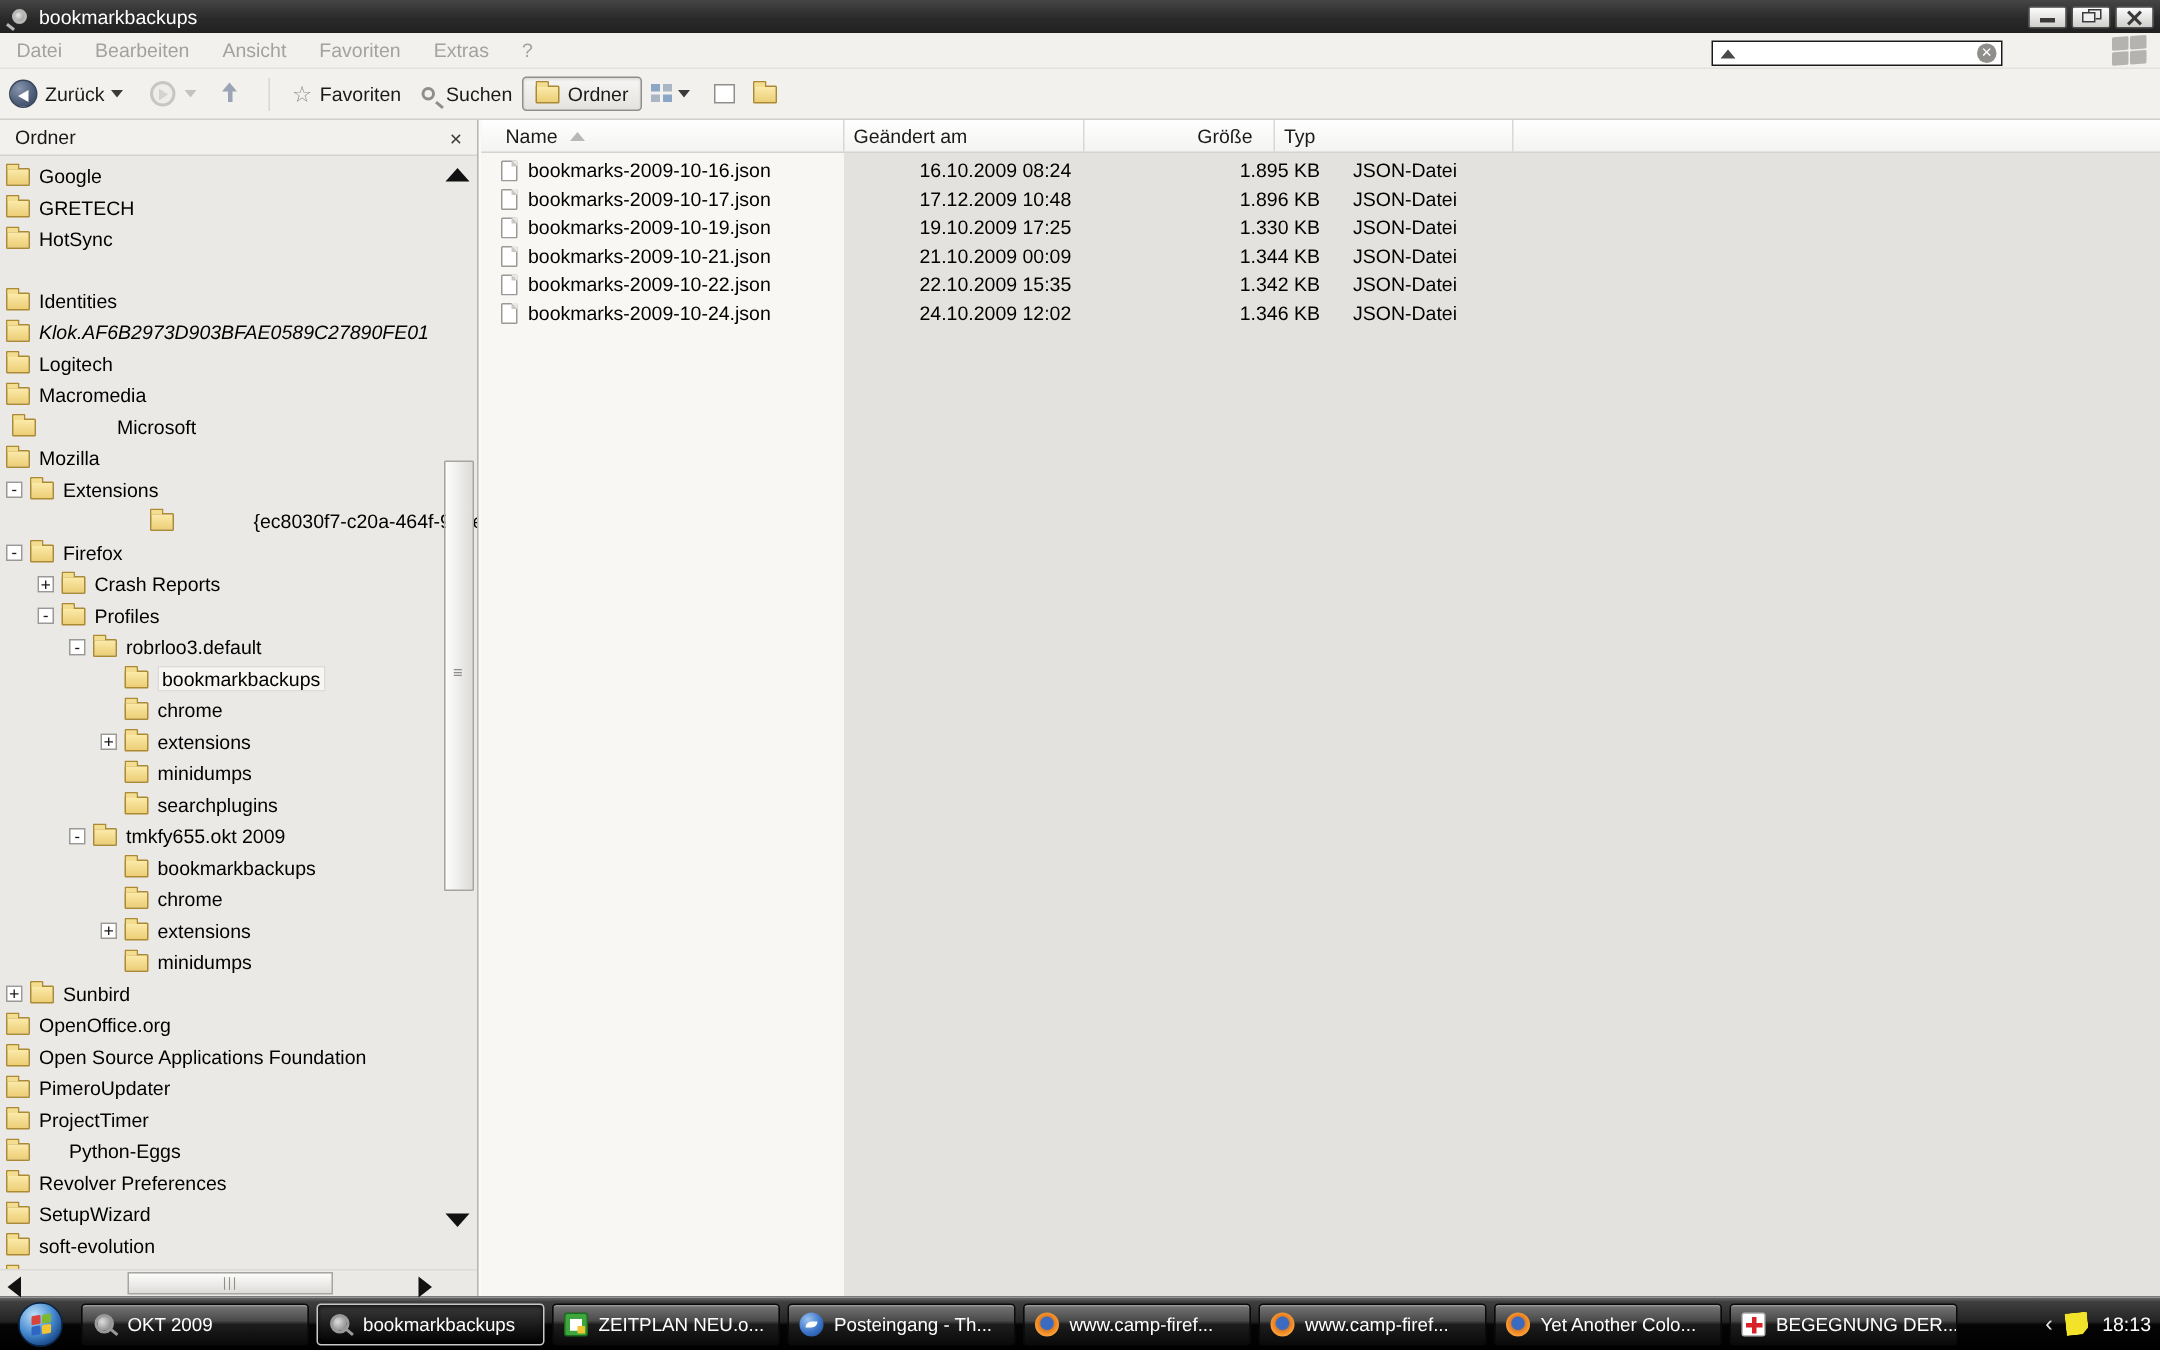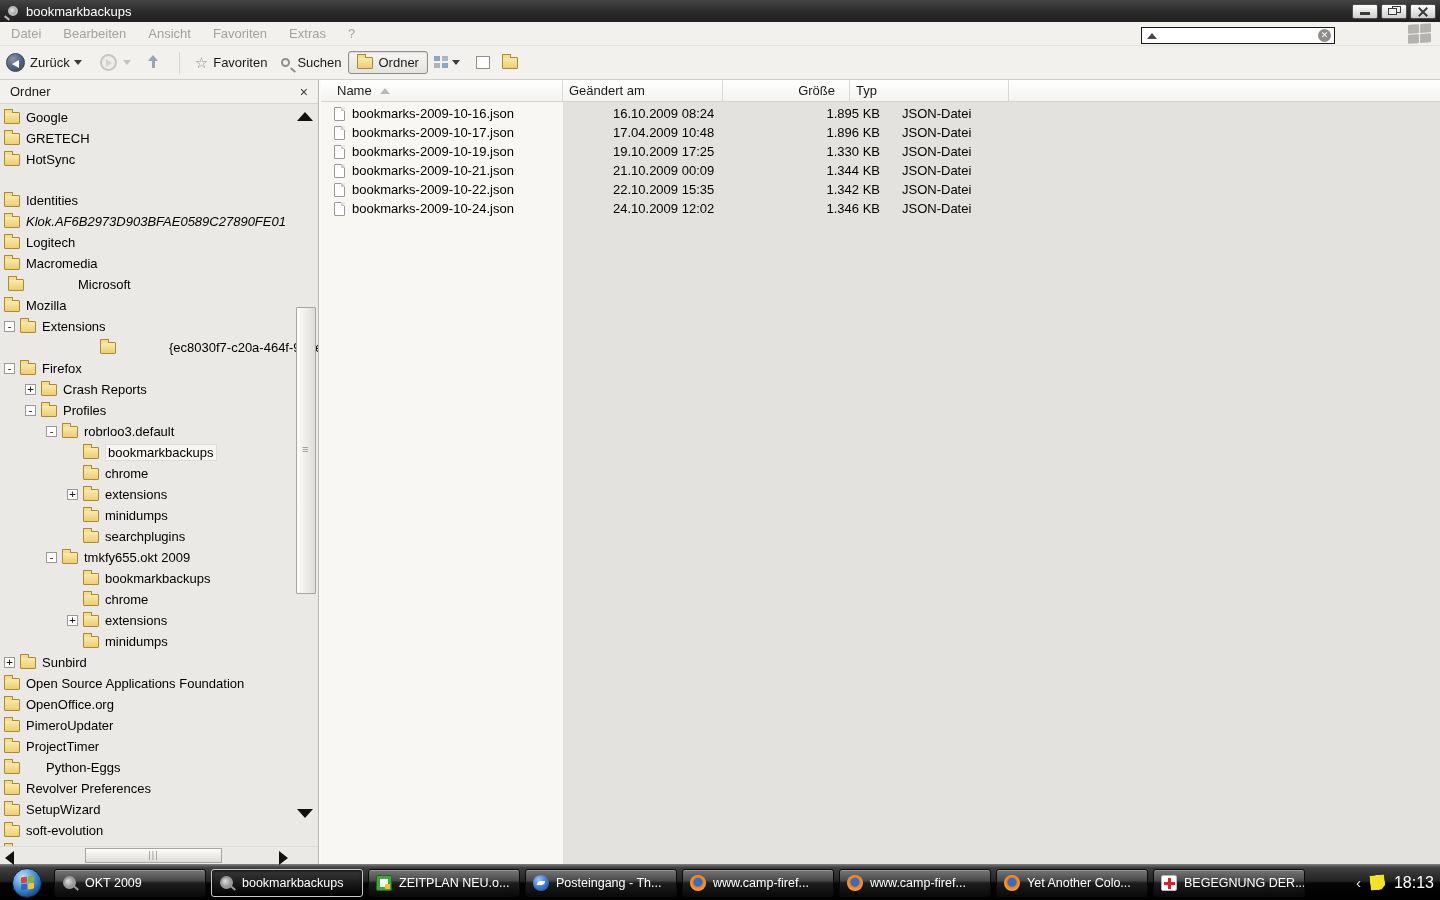--- a/index.html
+++ b/index.html
@@ -164,21 +164,21 @@
     background:#fff; border-radius:4px 0 4px 0; }
   .ticon.firefox { border-radius:50%;
     background:radial-gradient(circle at 50% 45%, #3a6bc0 0 34%, #e87d1e 42%, #f9a13a 70%, #d95f10); }
   .ticon.reddoc { background:#fff; border:1px solid #b9b9b9; }
   .ticon.reddoc::before { content:""; position:absolute; left:6px; top:2px; width:3px; height:11px; background:#d8222a; }
   .ticon.reddoc::after { content:""; position:absolute; left:2px; top:6px; width:11px; height:3px; background:#d8222a; }
   #tray { display:flex; align-items:center; gap:9px; margin-left:8px; color:#fff; }
   #tray-chevron { font-size:15px; color:#e8e8e8; }
   .note-icon { width:15px; height:15px; background:#f2e32a; transform:rotate(-6deg);
     clip-path:polygon(0 0,100% 0,100% 70%,70% 100%,0 100%); box-shadow:0 0 2px rgba(0,0,0,.6); }
-  #tray-time { font-size:16px; }
+  #tray-time { font-size:13px; }
 </style>
 </head>
 <body>
 
 <div id="titlebar">
   <span class="title-lens"></span>
   <span id="title-text">bookmarkbackups</span>
   <div id="win-controls">
     <div class="win-btn">
         <span class="bar"></span>
@@ -366,25 +366,25 @@
           <span class="icon-folder"></span>
           <span class="tree-label">minidumps</span>
         </div>
         <div class="tree-row" style="padding-left: 4px;">
           <span class="exp">+</span>
           <span class="icon-folder"></span>
           <span class="tree-label">Sunbird</span>
         </div>
         <div class="tree-row" style="padding-left: 4px;">
           <span class="icon-folder"></span>
+          <span class="tree-label">OpenOffice.org</span>
+        </div>
+        <div class="tree-row" style="padding-left: 4px;">
+          <span class="icon-folder"></span>
           <span class="tree-label">Open Source Applications Foundation</span>
-        </div>
-        <div class="tree-row" style="padding-left: 4px;">
-          <span class="icon-folder"></span>
-          <span class="tree-label">OpenOffice.org</span>
         </div>
         <div class="tree-row" style="padding-left: 4px;">
           <span class="icon-folder"></span>
           <span class="tree-label">PimeroUpdater</span>
         </div>
         <div class="tree-row" style="padding-left: 4px;">
           <span class="icon-folder"></span>
           <span class="tree-label">ProjectTimer</span>
         </div>
         <div class="tree-row" style="padding-left: 4px; gap: 20px;">
@@ -443,21 +443,21 @@
           </span>
           <span class="fcell f-date">16.10.2009 08:24</span>
           <span class="fcell f-size">1.895 KB</span>
           <span class="fcell f-type">JSON-Datei</span>
         </div>
         <div class="file-row">
           <span class="fcell f-name">
             <span class="icon-page"></span>
             <span>bookmarks-2009-10-17.json</span>
           </span>
-          <span class="fcell f-date">17.04.2009 10:48</span>
+          <span class="fcell f-date">17.12.2009 10:48</span>
           <span class="fcell f-size">1.896 KB</span>
           <span class="fcell f-type">JSON-Datei</span>
         </div>
         <div class="file-row">
           <span class="fcell f-name">
             <span class="icon-page"></span>
             <span>bookmarks-2009-10-19.json</span>
           </span>
           <span class="fcell f-date">19.10.2009 17:25</span>
           <span class="fcell f-size">1.330 KB</span>

